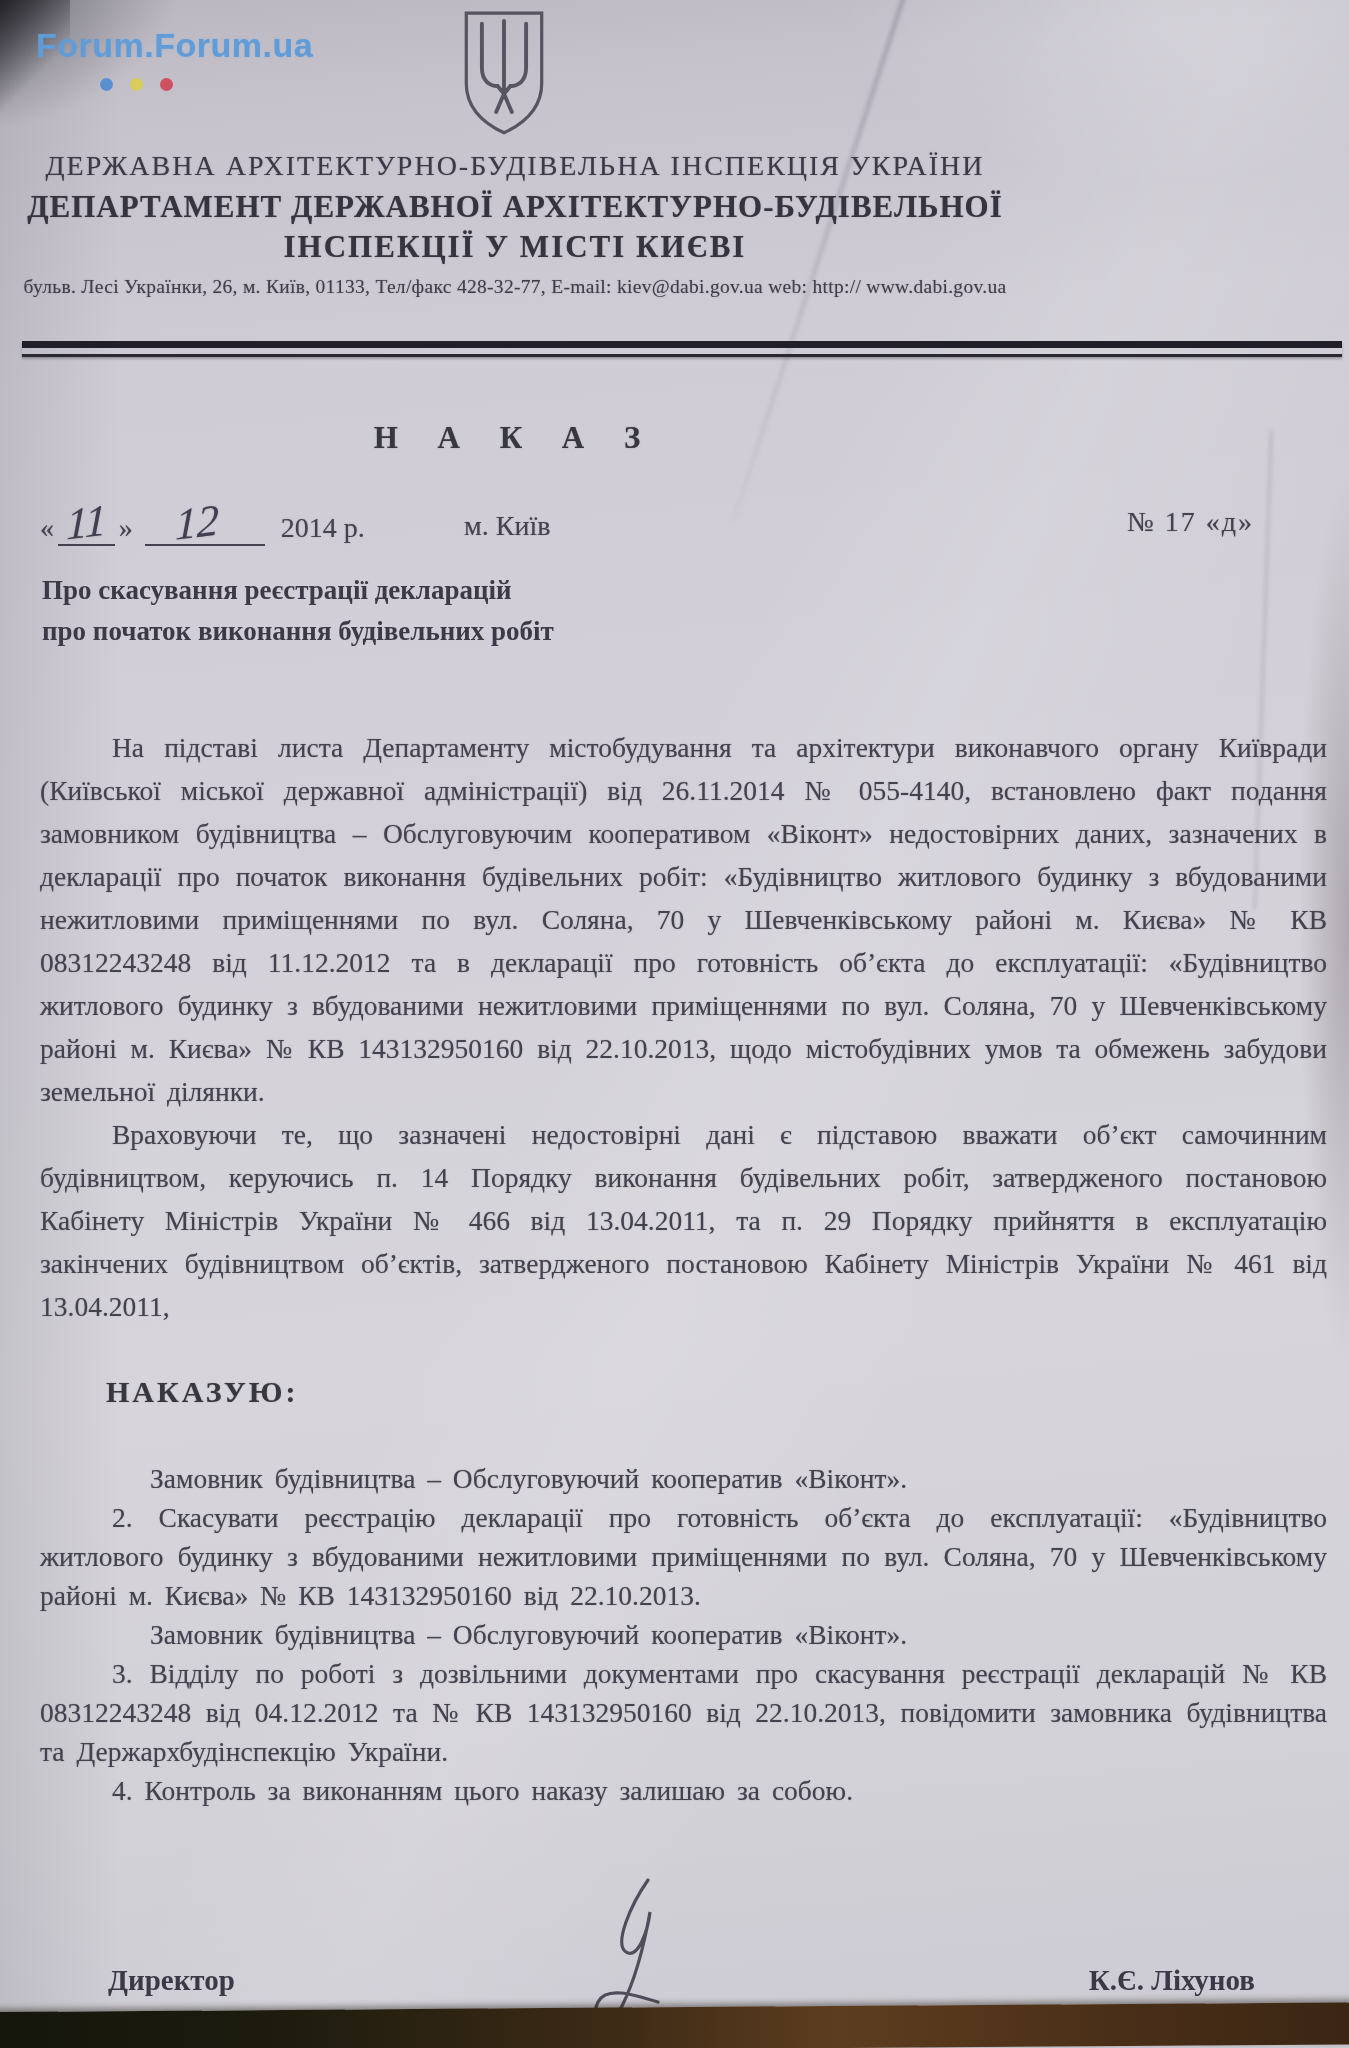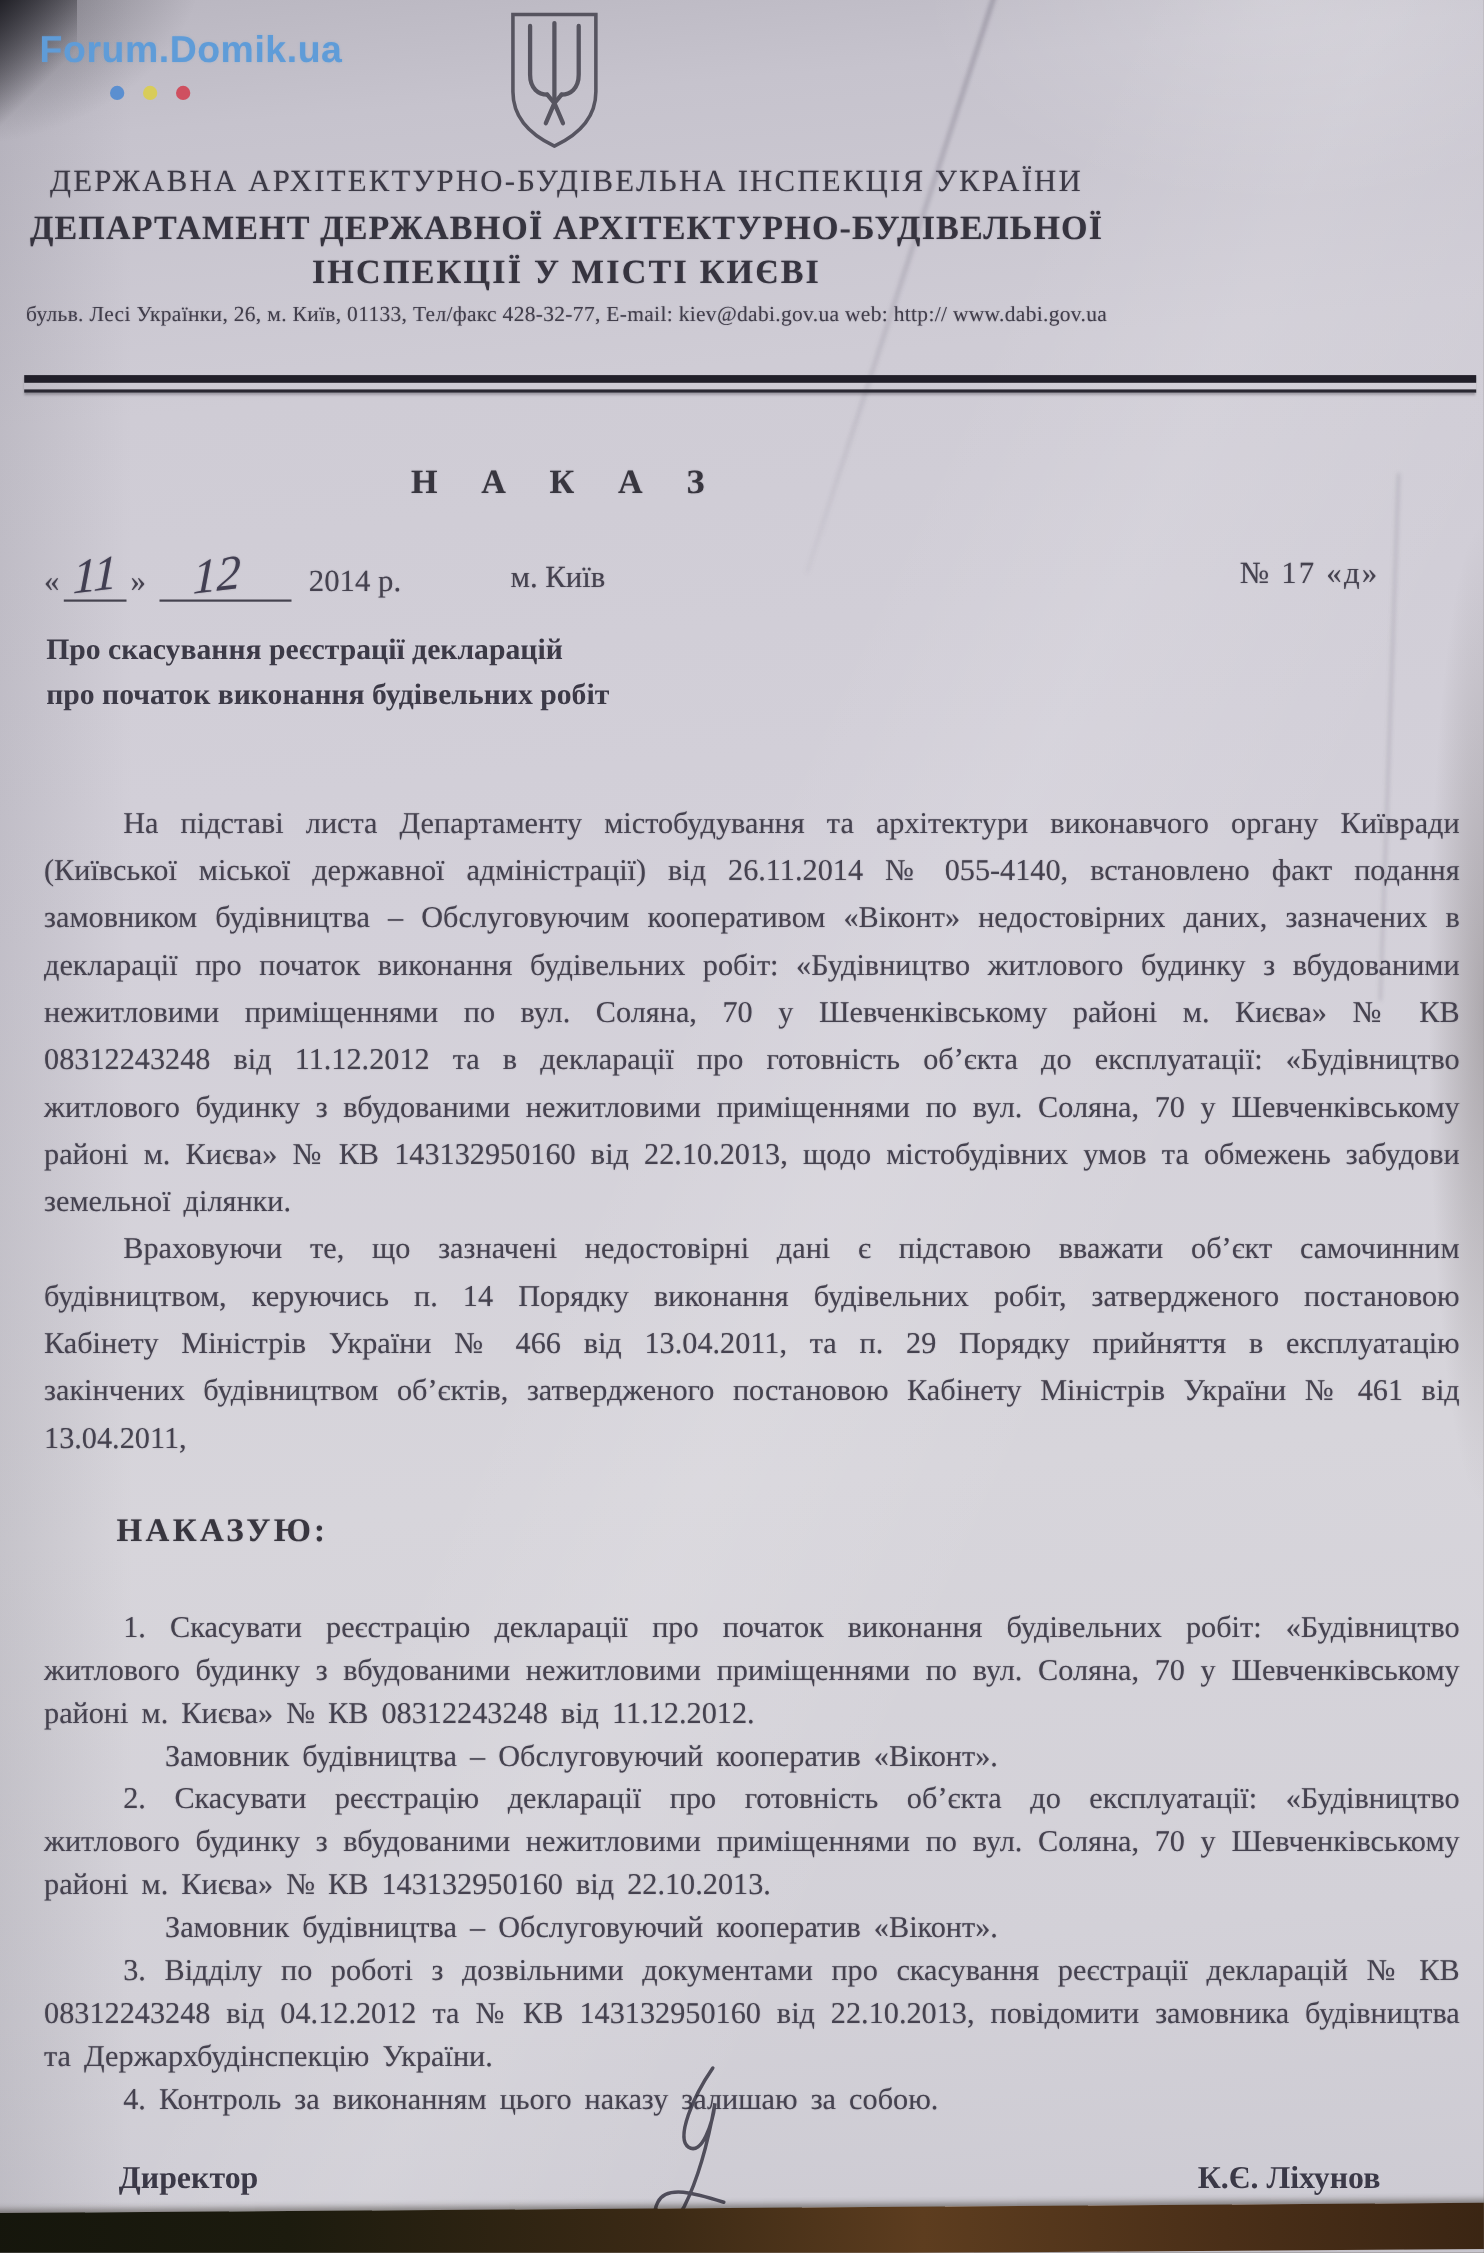--- a/index.html
+++ b/index.html
@@ -89,21 +89,21 @@
 </head>
 <body>
 
 <div class="photo">
 
   <div class="corner-shadow"></div>
   <div class="crease crease-1"></div>
   <div class="crease crease-2"></div>
 
   <div class="watermark">
-    <span>Forum.Domik.ua</span>
+    <span>Forum.Forum.ua</span>
     <div class="dots">
       <span class="dot" style="background:#5b8fd0"></span>
       <span class="dot" style="background:#d8cc5a"></span>
       <span class="dot" style="background:#cf5060"></span>
     </div>
   </div>
 
   <div class="emblem">
     <svg viewBox="0 0 70 100" width="92" height="130" xmlns="http://www.w3.org/2000/svg">
       <g fill="none" stroke="#44424e" stroke-width="3" stroke-linecap="round">
@@ -138,21 +138,20 @@
 
   <div class="subject">
     <div>Про скасування реєстрації декларацій</div>
     <div>про початок виконання будівельних робіт</div>
   </div>
 
   <div class="bodytext ink">
     <p class="para">На підставі листа Департаменту містобудування та архітектури виконавчого органу Київради (Київської міської державної адміністрації) від 26.11.2014 № 055-4140, встановлено факт подання замовником будівництва – Обслуговуючим кооперативом «Віконт» недостовірних даних, зазначених в декларації про початок виконання будівельних робіт: «Будівництво житлового будинку з вбудованими нежитловими приміщеннями по вул. Соляна, 70 у Шевченківському районі м. Києва» № КВ 08312243248 від 11.12.2012 та в декларації про готовність об’єкта до експлуатації: «Будівництво житлового будинку з вбудованими нежитловими приміщеннями по вул. Соляна, 70 у Шевченківському районі м. Києва» № КВ 143132950160 від 22.10.2013, щодо містобудівних умов та обмежень забудови земельної ділянки.</p>
     <p class="para">Враховуючи те, що зазначені недостовірні дані є підставою вважати об’єкт самочинним будівництвом, керуючись п. 14 Порядку виконання будівельних робіт, затвердженого постановою Кабінету Міністрів України № 466 від 13.04.2011, та п. 29 Порядку прийняття в експлуатацію закінчених будівництвом об’єктів, затвердженого постановою Кабінету Міністрів України № 461 від 13.04.2011,</p>
     <div class="resolution">НАКАЗУЮ:</div>
-    <p class="item">1. Скасувати реєстрацію декларації про початок виконання будівельних робіт: «Будівництво житлового будинку з вбудованими нежитловими приміщеннями по вул. Соляна, 70 у Шевченківському районі м. Києва» № КВ 08312243248 від 11.12.2012.</p>
     <p class="item-sub">Замовник будівництва – Обслуговуючий кооператив «Віконт».</p>
     <p class="item">2. Скасувати реєстрацію декларації про готовність об’єкта до експлуатації: «Будівництво житлового будинку з вбудованими нежитловими приміщеннями по вул. Соляна, 70 у Шевченківському районі м. Києва» № КВ 143132950160 від 22.10.2013.</p>
     <p class="item-sub">Замовник будівництва – Обслуговуючий кооператив «Віконт».</p>
     <p class="item">3. Відділу по роботі з дозвільними документами про скасування реєстрації декларацій № КВ 08312243248 від 04.12.2012 та № КВ 143132950160 від 22.10.2013, повідомити замовника будівництва та Держархбудінспекцію України.</p>
     <p class="item">4. Контроль за виконанням цього наказу залишаю за собою.</p>
   </div>
 
   <div class="signature">
     <svg viewBox="0 0 160 150" width="160" height="150" xmlns="http://www.w3.org/2000/svg">
       <path d="M96 8 C78 34 62 72 74 80 C86 88 96 58 98 40 C92 74 84 106 70 134 C58 156 36 150 46 130 C54 114 80 122 106 130" fill="none" stroke="#3a3846" stroke-width="3.2" stroke-linecap="round"></path>

